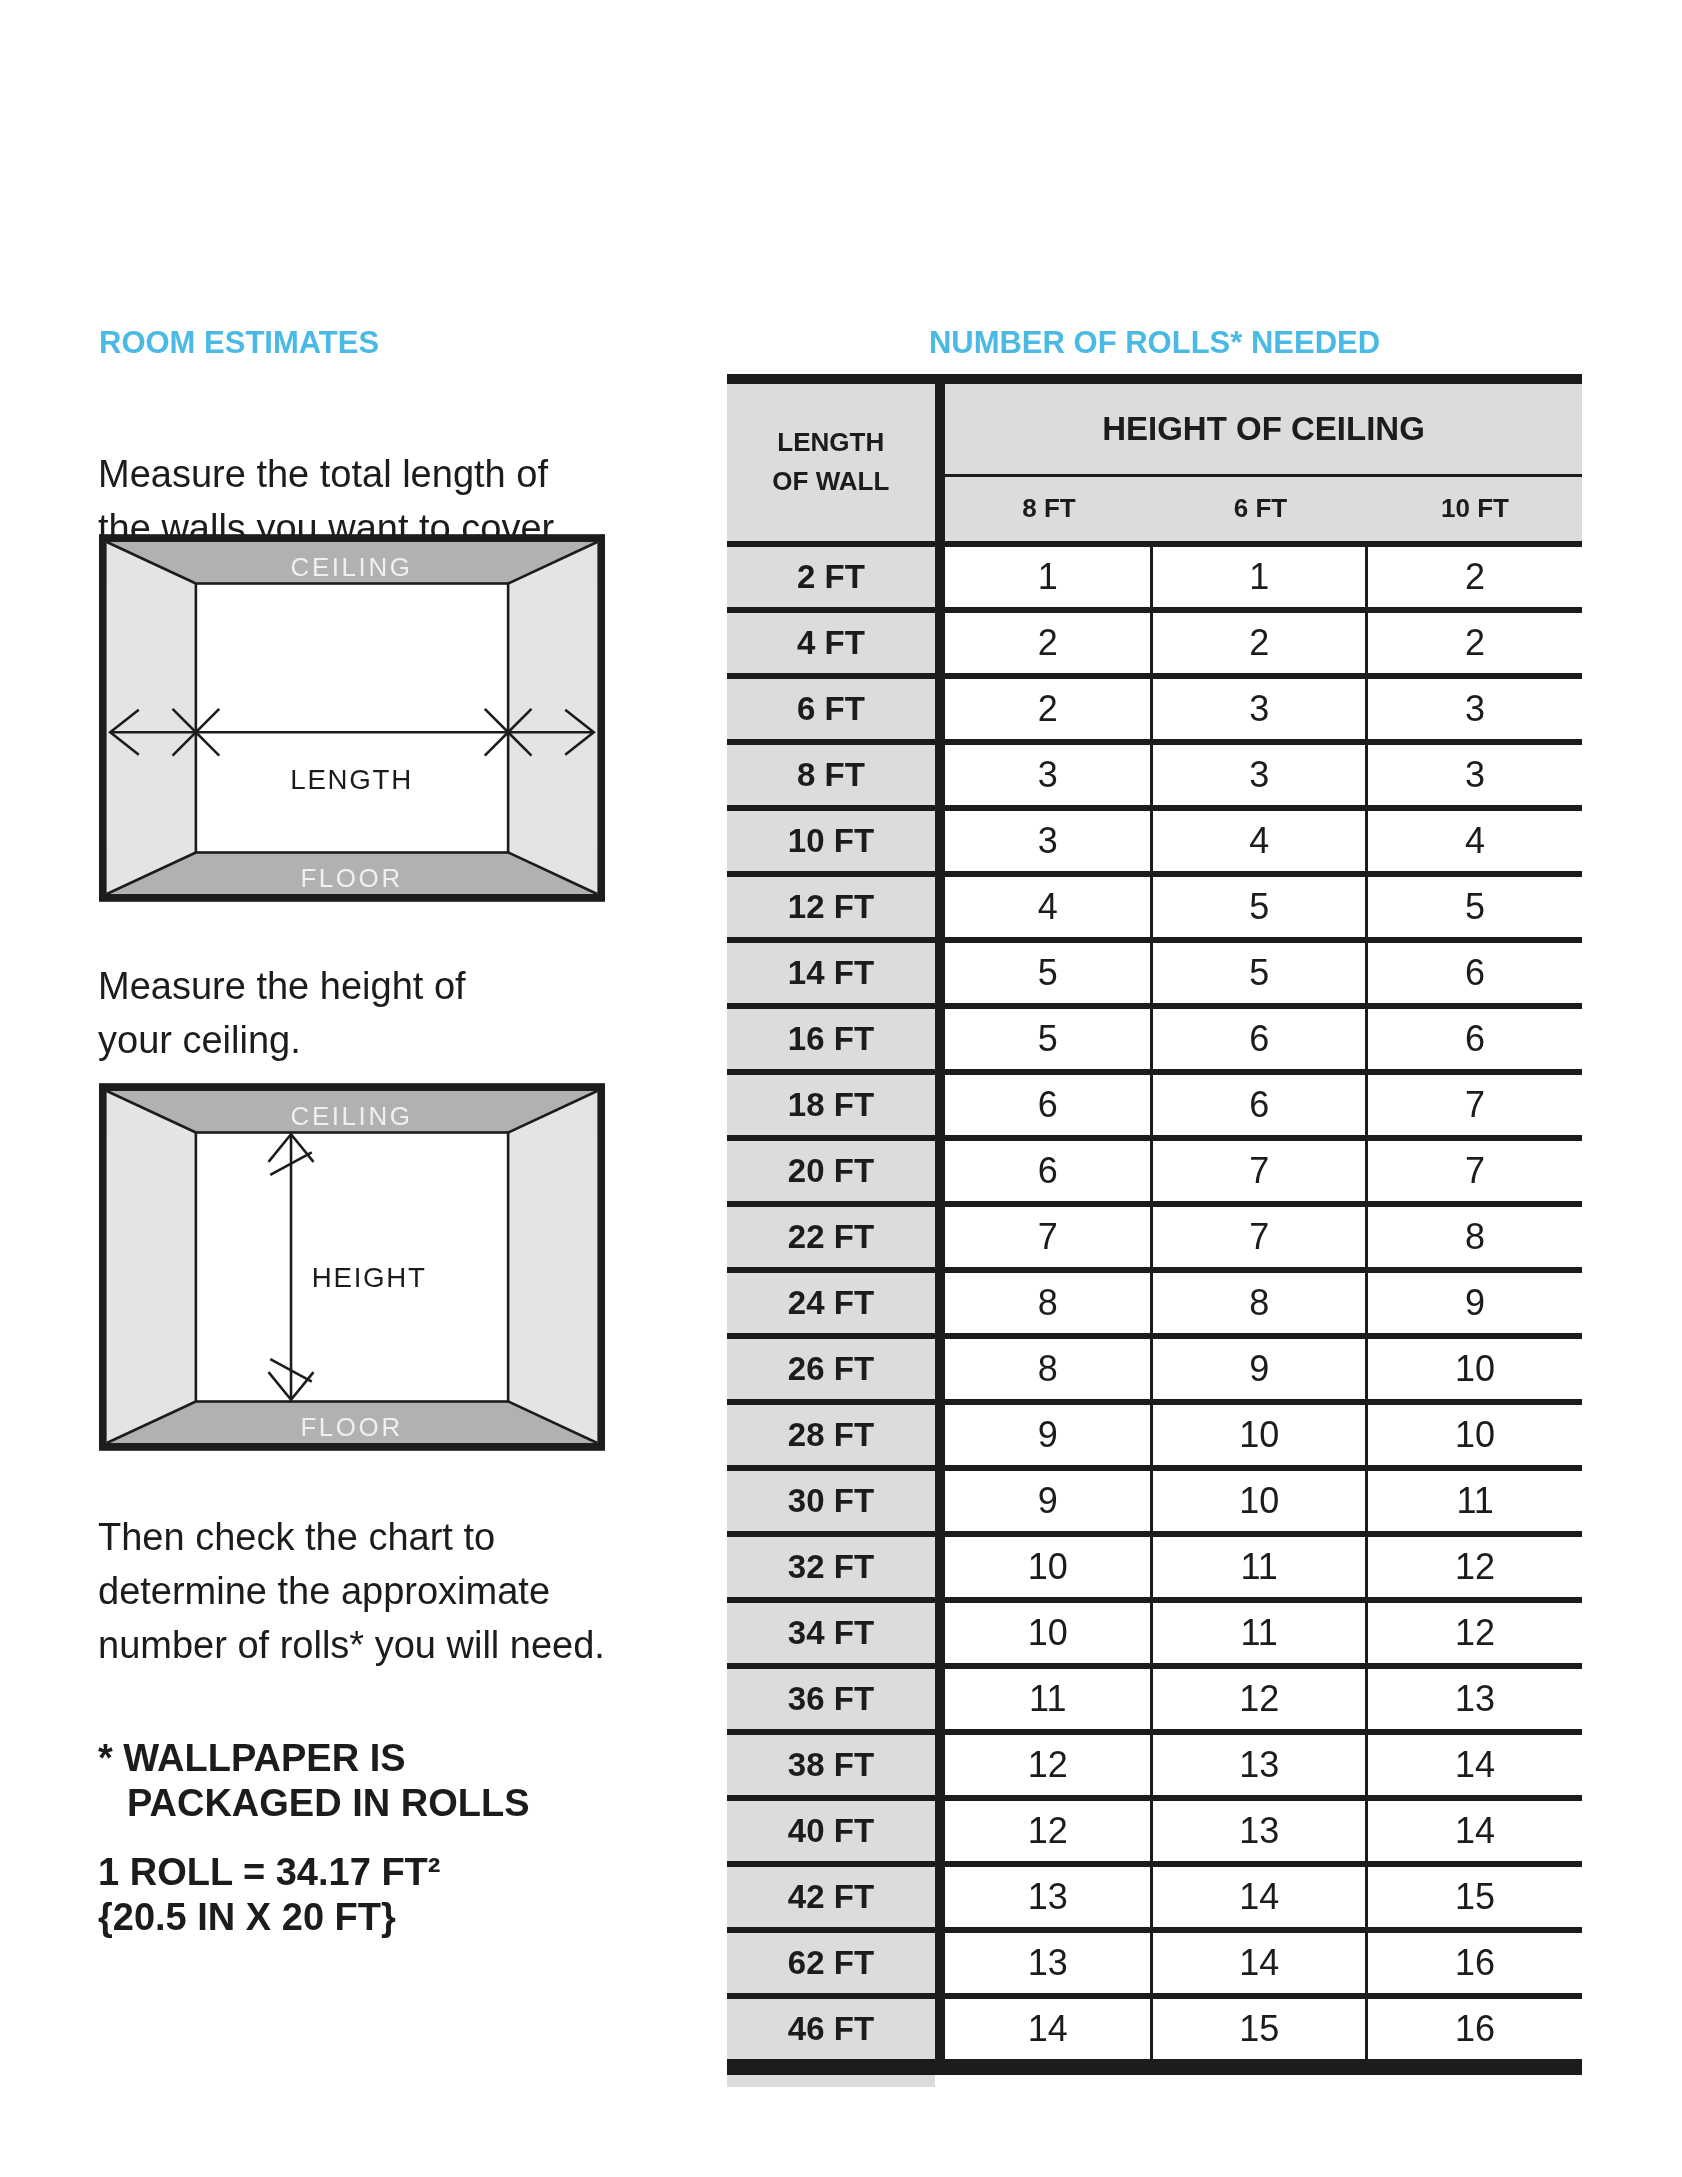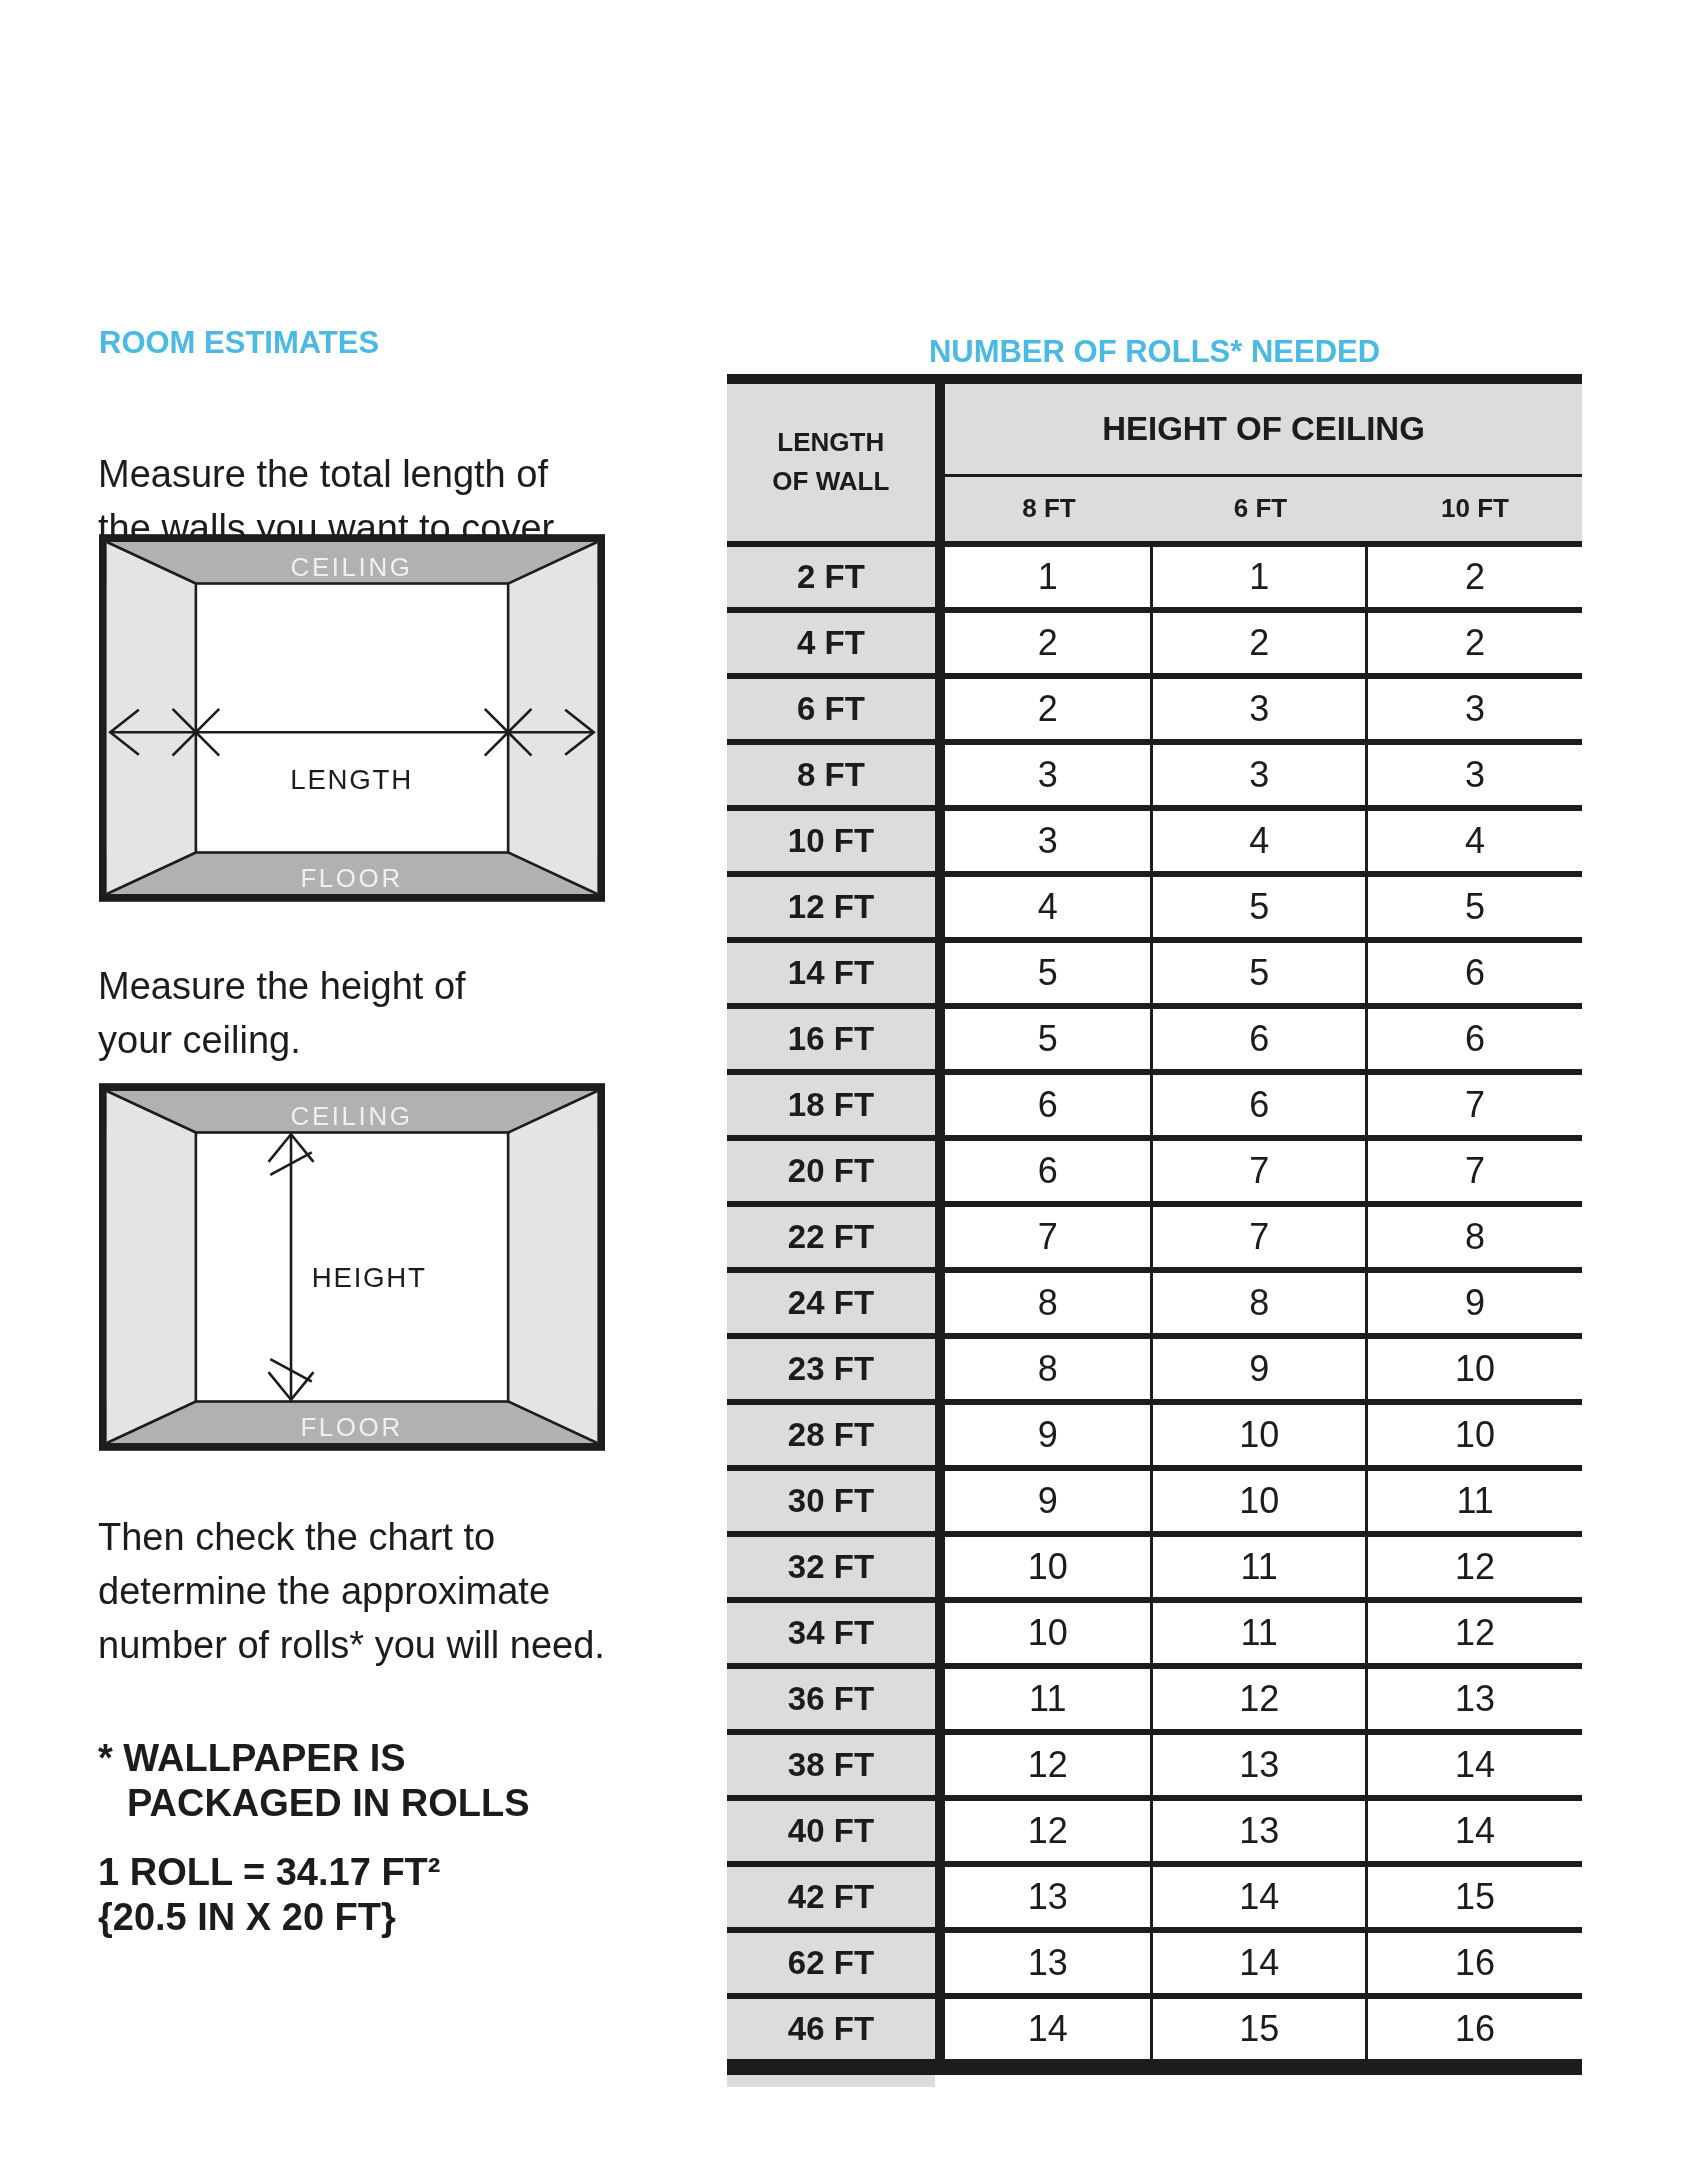--- a/index.html
+++ b/index.html
@@ -4,21 +4,21 @@
 <style>
   html,body{margin:0;padding:0;background:#ffffff;}
   .page{
     position:relative;width:1683px;height:2177px;background:#ffffff;
     font-family:"Liberation Sans","DejaVu Sans",sans-serif;color:#1c1c1c;overflow:hidden;
   }
   .abs{position:absolute;}
   .blue{color:#4ABAE5;}
   .page-title{left:97px;top:90px;font-size:73px;font-weight:bold;letter-spacing:-0.9px;line-height:1;}
   .sec-head{left:99px;top:327px;font-size:31px;font-weight:bold;line-height:1;}
-  .tbl-head{left:727px;top:336px;width:855px;text-align:center;font-size:31px;font-weight:bold;line-height:1;}
+  .tbl-head{left:727px;top:327px;width:855px;text-align:center;font-size:31px;font-weight:bold;line-height:1;}
   .para{font-size:38px;line-height:54px;white-space:pre-line;margin-top:16px;}
   .p1{left:98px;top:431px;}
   .p2{left:98px;top:943px;}
   .p3{left:98px;top:1494px;}
   .boldnote{left:98px;top:1736px;font-size:38px;font-weight:bold;line-height:45px;}
   .boldnote .ind{padding-left:29px;}
   .spec{left:98px;top:1850px;font-size:38px;font-weight:bold;line-height:45px;}
   .diagram{left:99px;width:506px;height:368px;}
   .d1{top:534px;} .d2{top:1083px;}
   svg text{font-family:"Liberation Sans","DejaVu Sans",sans-serif;}
@@ -222,21 +222,21 @@
         <div class="tcell c3">8</div>
       </div>
     <div class="trow">
         <div class="tlabel">24 FT</div>
         <div class="vdiv"></div>
         <div class="tcell c1">8</div>
         <div class="tcell c2">8</div>
         <div class="tcell c3">9</div>
       </div>
     <div class="trow">
-        <div class="tlabel">23 FT</div>
+        <div class="tlabel">26 FT</div>
         <div class="vdiv"></div>
         <div class="tcell c1">8</div>
         <div class="tcell c2">9</div>
         <div class="tcell c3">10</div>
       </div>
     <div class="trow">
         <div class="tlabel">28 FT</div>
         <div class="vdiv"></div>
         <div class="tcell c1">9</div>
         <div class="tcell c2">10</div>

